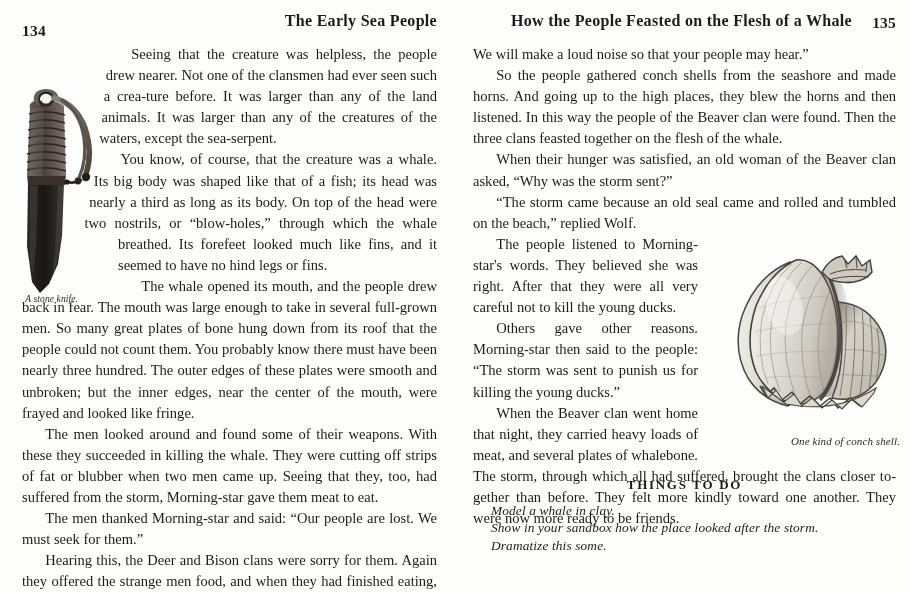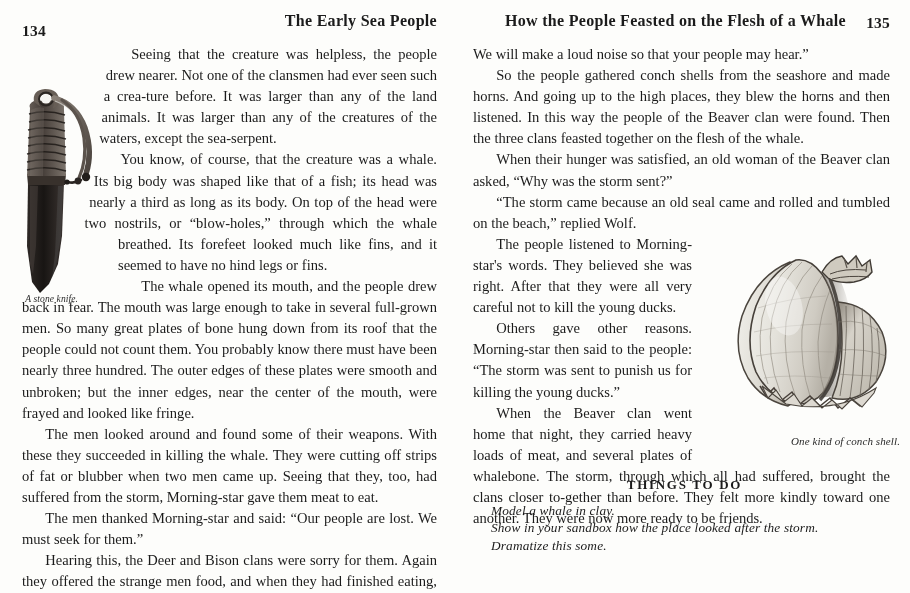--- a/index.html
+++ b/index.html
@@ -21,21 +21,21 @@
     display: flex;
     background: #fdfdfb;
   }
   .page {
     position: relative;
     height: 593px;
     box-sizing: border-box;
     background: #fdfdfb;
   }
   .page-left  { width: 455px; padding: 0 18px 0 22px; }
-  .page-right { width: 455px; padding: 0 20px 0 18px; }
+  .page-right { width: 455px; padding: 0 14px 0 18px; }
 
   
   .runhead {
     position: relative;
     height: 44px;
   }
   .runhead .folio {
     position: absolute;
     top: 14px;
     font-weight: bold;

